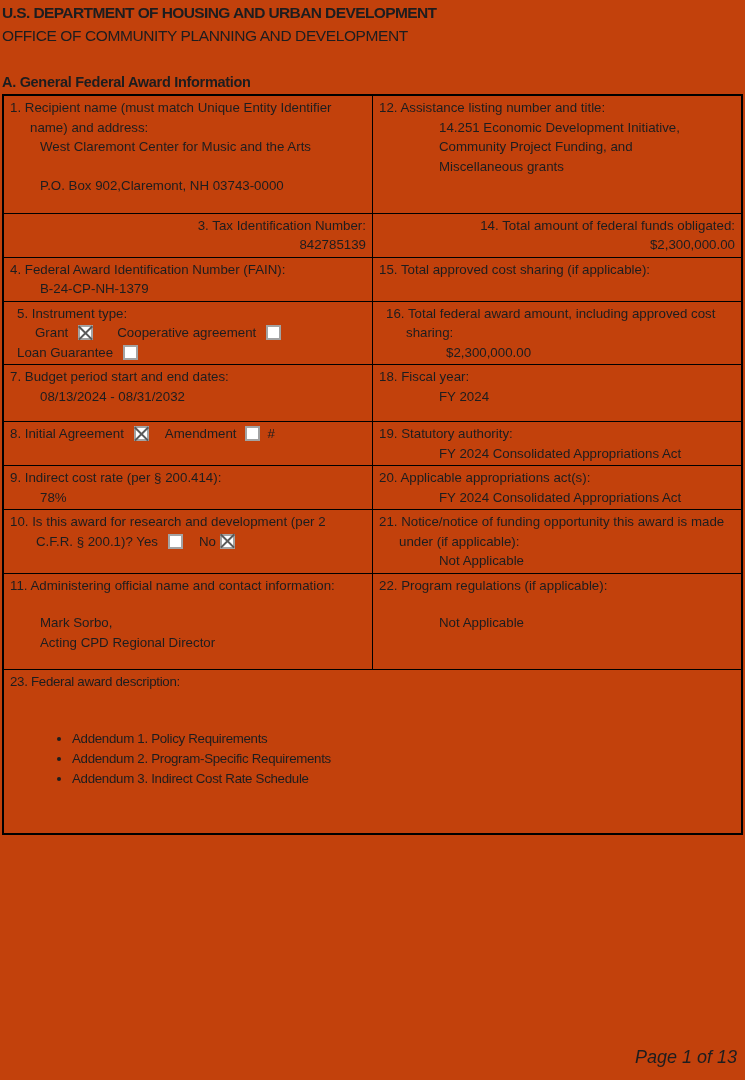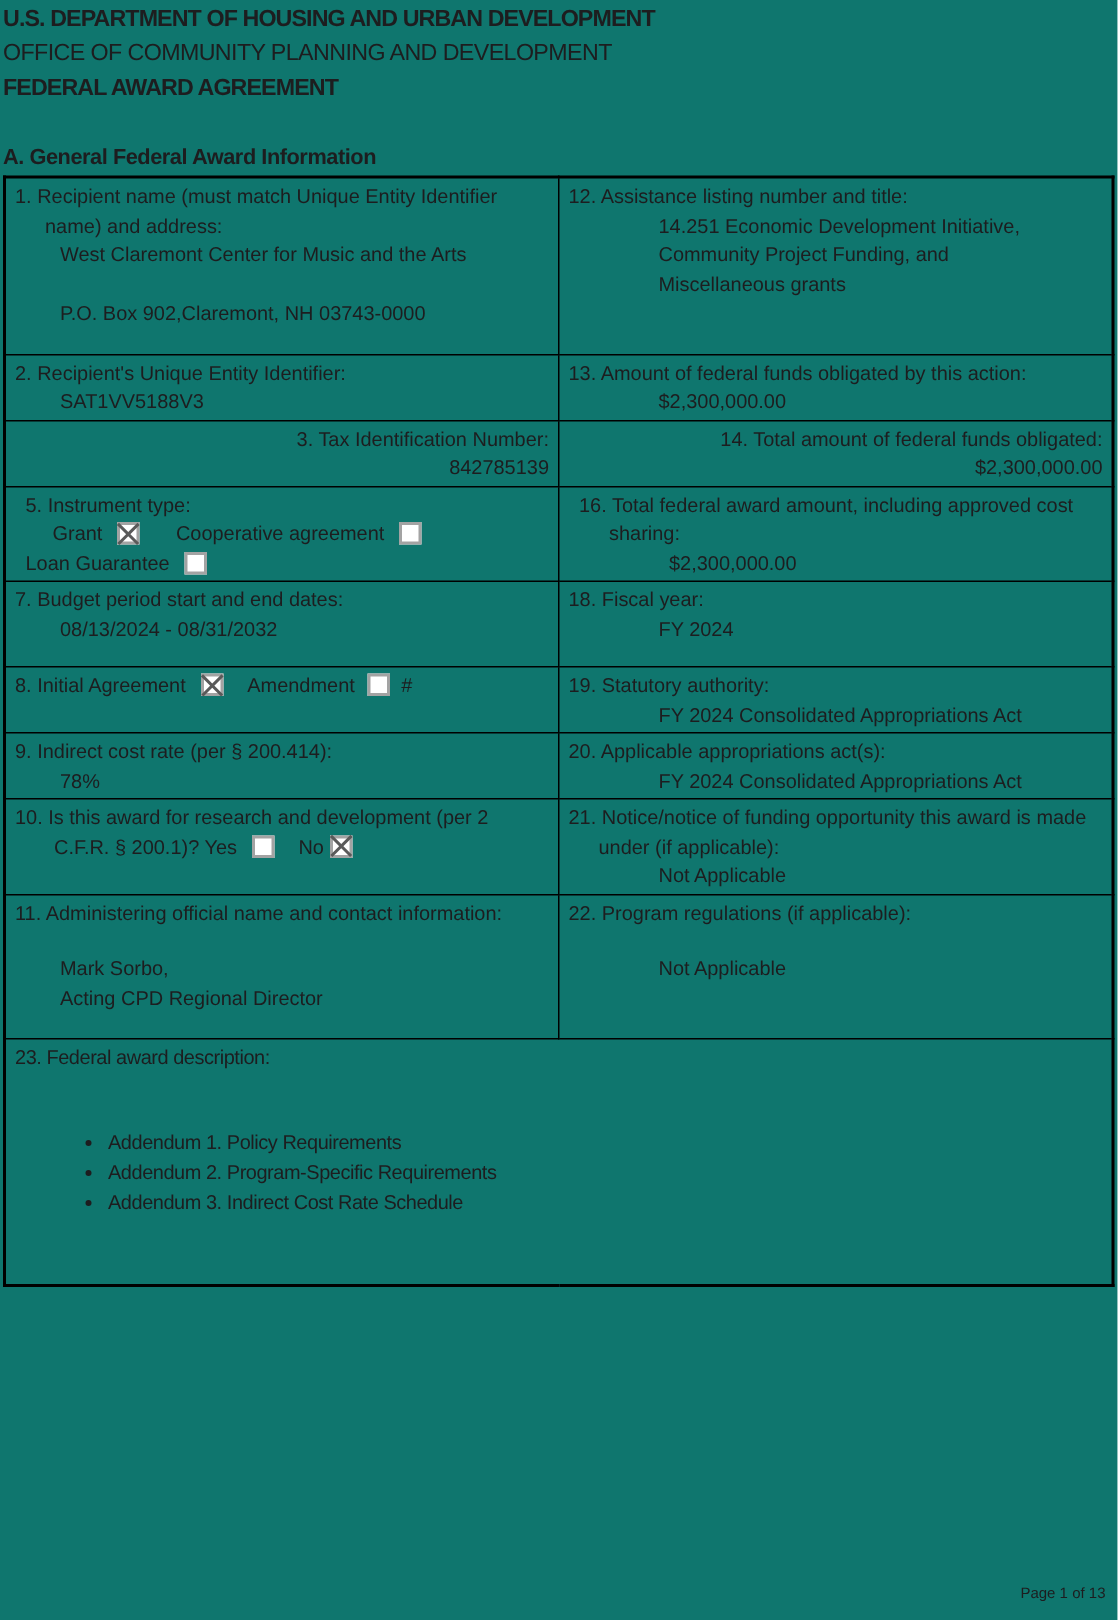--- a/index.html
+++ b/index.html
@@ -1,20 +1,20 @@
 <!DOCTYPE html>
 <html><head>
 <meta charset="utf-8">
 <style>
   * { margin:0; padding:0; box-sizing:border-box; }
   html,body { background:#ffffff; }
   .page {
     position:relative;
     width:745px; height:1080px;
-    background:#0f766e;
+    background:#c2410c;
     color:#1d1d1f;
     font-family:"Liberation Sans", sans-serif;
     overflow:hidden;
     padding:1px 0 0 2px;
   }
   
   .doc-header .h1 {
     font-size:15.5px; font-weight:700; letter-spacing:-0.6px;
     line-height:23px; text-transform:none;
   }
@@ -95,74 +95,73 @@
     margin-top:38px;
     padding-left:62px;
     list-style:disc;
   }
   ul.addenda li { line-height:20px; letter-spacing:-0.3px; }
   .cond { letter-spacing:-0.3px; }
   
   .footer {
     position:absolute;
     right:8px; bottom:12px;
-    font-size:10px;
+    font-size:18px;
+    font-style:italic;
   }
 </style>
 </head>
 <body>
 
 <div class="page">
 
   <div class="doc-header">
     <div class="h1">U.S. DEPARTMENT OF HOUSING AND URBAN DEVELOPMENT</div>
     <div class="h2">OFFICE OF COMMUNITY PLANNING AND DEVELOPMENT</div>
-    <div class="h3">FEDERAL AWARD AGREEMENT</div>
   </div>
 
   <div class="section-title">A. General Federal Award Information</div>
 
   <table class="award">
     <tbody>
         <tr class="rh-a">
       <td>
         <p class="lbl">1. Recipient name (must match Unique Entity Identifier name) and address:</p>
         <p class="ind30">West Claremont Center for Music and the Arts</p>
         <p class="ind30 gap">P.O. Box 902,Claremont, NH 03743-0000</p>
       </td>
       <td>
         <p class="lbl">12. Assistance listing number and title:</p>
         <p class="ind60">14.251 Economic Development Initiative,</p>
         <p class="ind60">Community Project Funding, and</p>
         <p class="ind60">Miscellaneous grants</p>
       </td>
     </tr>
 
-    <tr class="rh-b">
-      <td>
-        <p class="lbl">2. Recipient's Unique Entity Identifier:</p>
-        <p class="ind30">SAT1VV5188V3</p>
-      </td>
-      <td>
-        <p class="lbl">13. Amount of federal funds obligated by this action:</p>
-        <p class="ind60">$2,300,000.00</p>
-      </td>
-    </tr>
 
     <tr class="rh-c">
       <td>
         <p class="lbl">3. Tax Identification Number:</p>
         <p class="ind30">842785139</p>
       </td>
       <td>
         <p class="lbl">14. Total amount of federal funds obligated:</p>
         <p class="ind60">$2,300,000.00</p>
       </td>
     </tr>
 
+    <tr class="rh-d">
+      <td>
+        <p class="lbl">4. Federal Award Identification Number (FAIN):</p>
+        <p class="ind30">B-24-CP-NH-1379</p>
+      </td>
+      <td>
+        <p class="lbl">15. Total approved cost sharing (if applicable):</p>
+      </td>
+    </tr>
 
     <tr class="rh-e">
       <td>
         <p class="lbl">5. Instrument type:</p>
         <p class="optline">
           <span>Grant</span><span class="cb ml10" data-checked="true"></span><span class="ml24">Cooperative agreement</span><span class="cb ml10" data-checked="false"></span>
         </p>
         <p>
           <span>Loan Guarantee</span><span class="cb ml10" data-checked="false"></span>
         </p>

